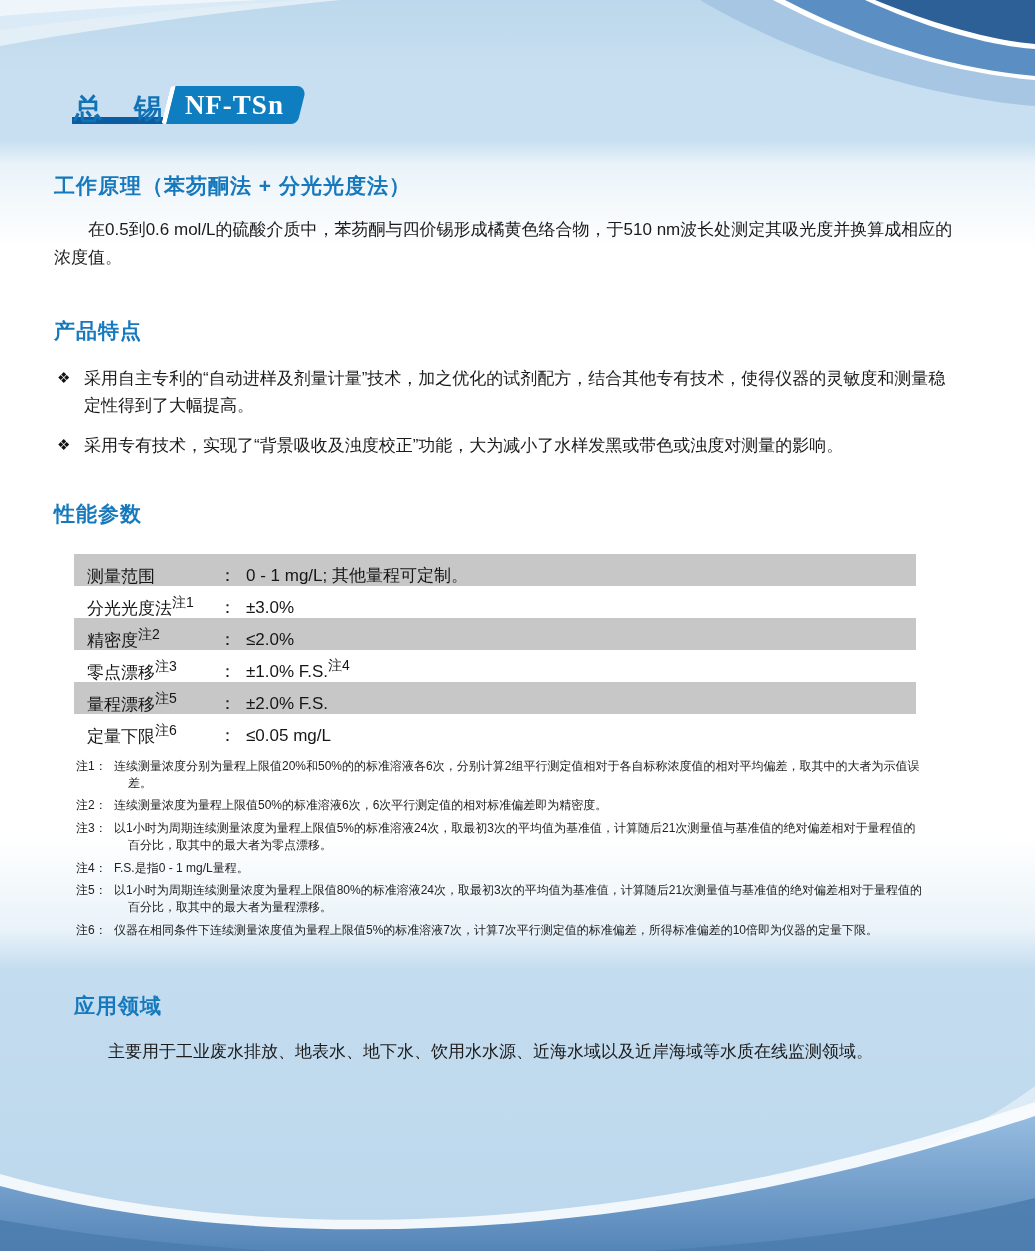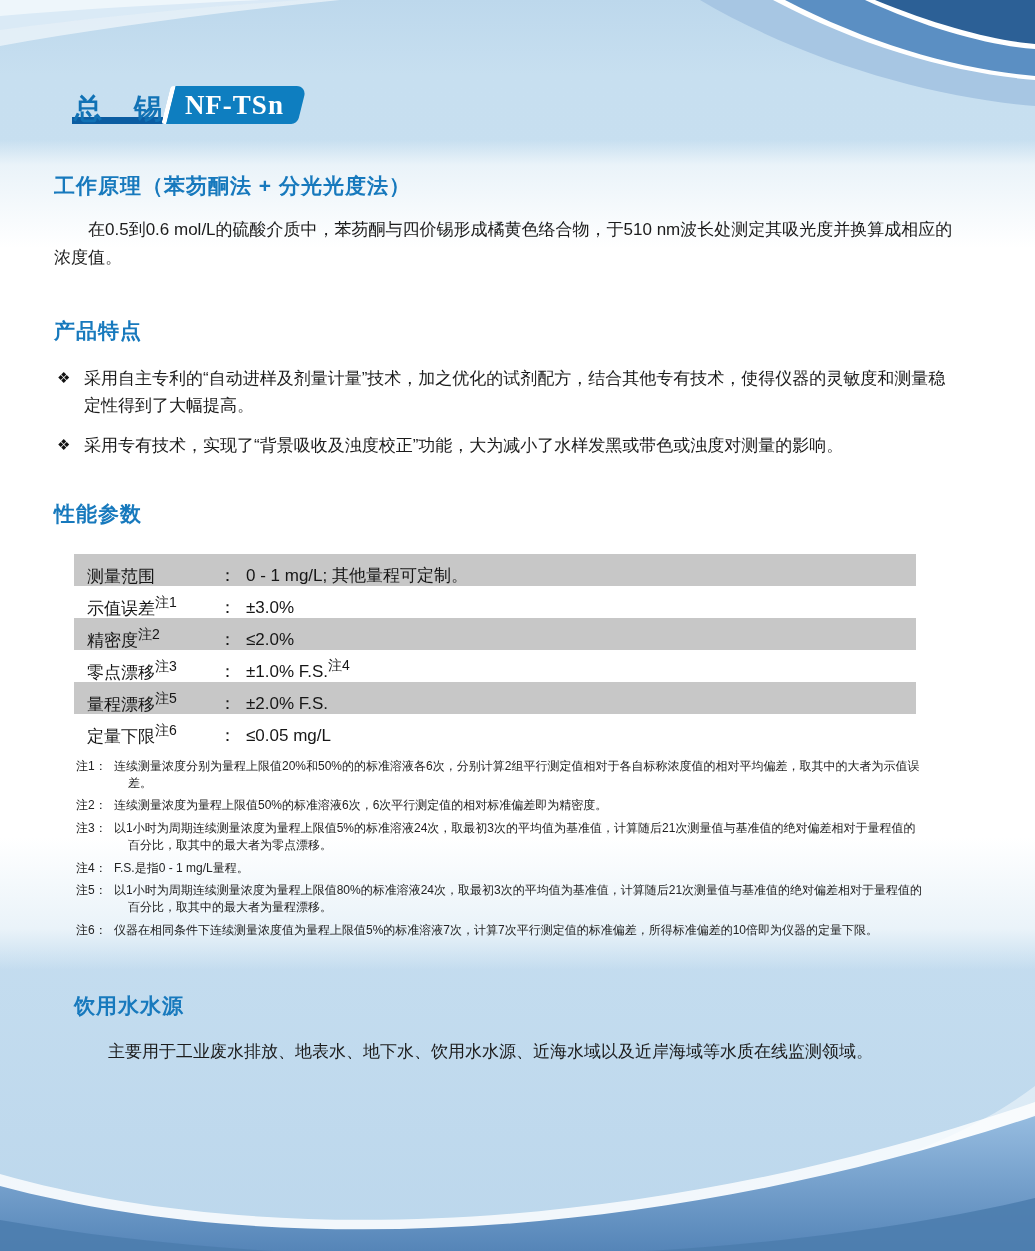--- a/index.html
+++ b/index.html
@@ -201,21 +201,21 @@
     </div>
 
     <div class="sec-performance">
       <div class="section-heading">性能参数</div>
 
       <div class="param-table">
         <div class="t-row gray">
           <span class="t-label"><span>测量范围</span><sup></sup></span><span class="t-colon">：</span><span class="t-value"><span>0 - 1 mg/L; 其他量程可定制。</span><sup></sup></span>
         </div>
         <div class="t-row">
-          <span class="t-label"><span>示值误差</span><sup>注1</sup></span><span class="t-colon">：</span><span class="t-value"><span>±3.0%</span><sup></sup></span>
+          <span class="t-label"><span>分光光度法</span><sup>注1</sup></span><span class="t-colon">：</span><span class="t-value"><span>±3.0%</span><sup></sup></span>
         </div>
         <div class="t-row gray">
           <span class="t-label"><span>精密度</span><sup>注2</sup></span><span class="t-colon">：</span><span class="t-value"><span>≤2.0%</span><sup></sup></span>
         </div>
         <div class="t-row">
           <span class="t-label"><span>零点漂移</span><sup>注3</sup></span><span class="t-colon">：</span><span class="t-value"><span>±1.0% F.S.</span><sup>注4</sup></span>
         </div>
         <div class="t-row gray">
           <span class="t-label"><span>量程漂移</span><sup>注5</sup></span><span class="t-colon">：</span><span class="t-value"><span>±2.0% F.S.</span><sup></sup></span>
         </div>
@@ -248,21 +248,21 @@
         <div class="note">
           <span class="note-label">注6：</span>
           <span>仪器在相同条件下连续测量浓度值为量程上限值5%的标准溶液7次，计算7次平行测定值的标准偏差，所得标准偏差的10倍即为仪器的定量下限。</span>
         </div>
       </div>
     </div>
 
   </div>
 
   <div class="sec-applications">
-    <div class="section-heading">饮用水水源</div>
+    <div class="section-heading">应用领域</div>
     <p class="body-text indent-2em">主要用于工业废水排放、地表水、地下水、饮用水水源、近海水域以及近岸海域等水质在线监测领域。</p>
   </div>
 
   <svg class="bottom-swoosh" viewBox="0 0 1035 265" preserveAspectRatio="none">
     <defs>
       <linearGradient id="bandGrad" x1="0" y1="0" x2="0" y2="1">
         <stop offset="0" stop-color="#96bce0"></stop>
         <stop offset="1" stop-color="#5585b8"></stop>
       </linearGradient>
     </defs>

